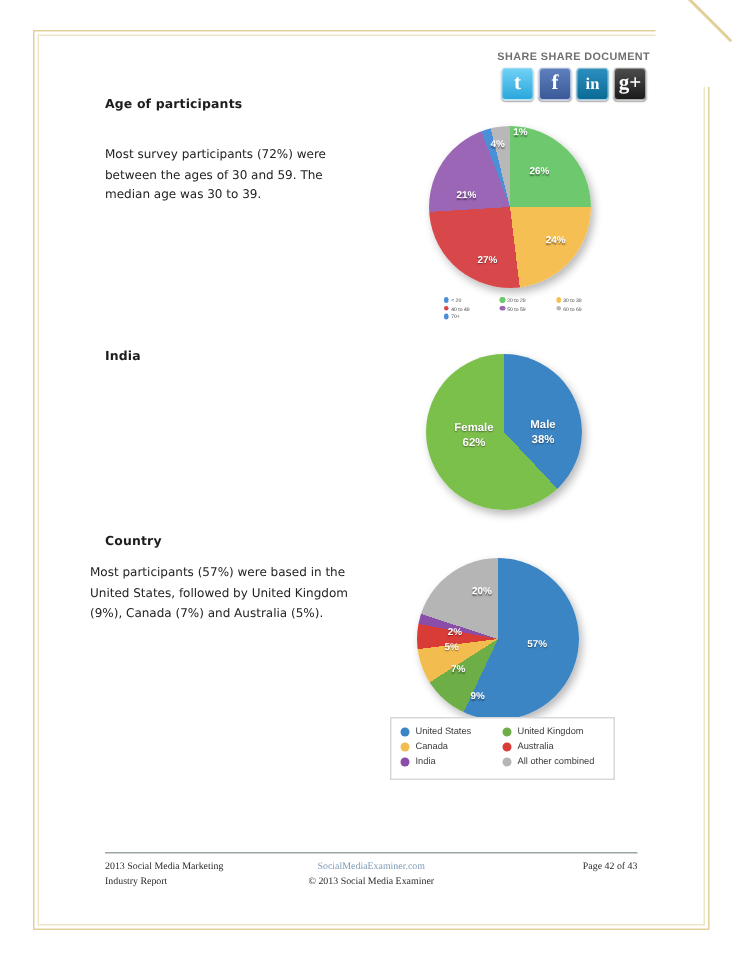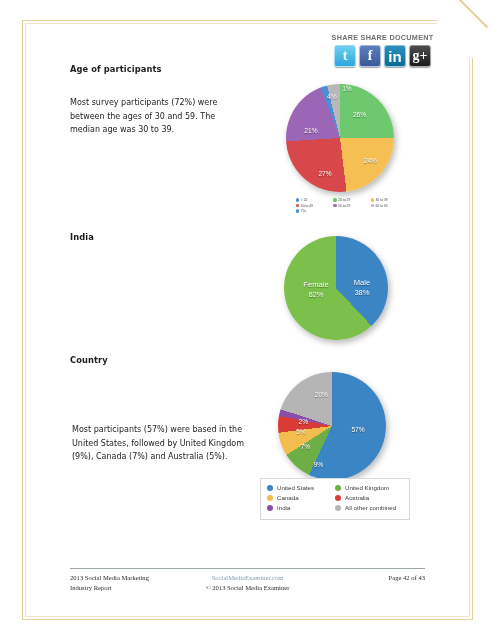--- a/index.html
+++ b/index.html
@@ -70,21 +70,21 @@
     display:flex; align-items:center; justify-content:center;
     color:#ffffff;
     font-weight:bold;
     font-family:"Liberation Serif", serif;
     font-size:14px;
     box-shadow:0 1px 1px rgba(0,0,0,0.35);
     border:1px solid rgba(255,255,255,0.55);
   }
   .sicon.tw { background:linear-gradient(#6fd0f3,#2ba7dd); }
   .sicon.fb { background:linear-gradient(#5d7fbd,#3b5998); }
-  .sicon.li { background:linear-gradient(#2c8fbe,#0a6a95); font-size:15px; font-family:Liberation Sans, sans-serif;text-align:right; }
+  .sicon.li { background:linear-gradient(#2c8fbe,#0a6a95); font-size:11px; font-family:Liberation Serif, serif;text-align:right; }
   .sicon.gp { background:linear-gradient(#4c4c4c,#1b1b1b); }
 
   
   .content { position:absolute; left:0; top:0; width:495px; height:640px; }
 
   .sect-title {
     position:absolute;
     font-size:8.3px;
     font-weight:bold;
     color:#1d1d1d;
@@ -95,21 +95,21 @@
   .sect-body {
     position:absolute;
     width:175px;
     font-size:8px;
     line-height:13.6px;
     color:#232323;
     font-family:"DejaVu Sans", sans-serif;
   }
 
   
-  .pie-wrap { position:absolute; }
+  .pie-wrap { position:absolute;font-weight:bold; }
   .pie {
     position:absolute;
     border-radius:50%;
     box-shadow:2px 3px 6px rgba(0,0,0,0.28);
   }
   .pie-lbl {
     position:absolute;
     color:#ffffff;
     font-size:6.6px;
     font-family:"Liberation Sans", sans-serif;
@@ -242,21 +242,21 @@
         <div>Female</div>
         <div>62%</div>
       </div>
       <div class="pie-lbl big" style="left:64px; top:44px; width:40px;text-align:center;">
         <div>Male</div>
         <div>38%</div>
       </div>
     </div>
 
     <div class="sect-title" style="left:70px; top:355px;">Country</div>
-    <div class="sect-body" style="left:72px; top:375px;margin-top:48px;">Most participants (57%) were based in the United States, followed by United Kingdom (9%), Canada (7%) and Australia (5%).</div>
+    <div class="sect-body" style="left:60px; top:375px;">Most participants (57%) were based in the United States, followed by United Kingdom (9%), Canada (7%) and Australia (5%).</div>
 
     <div class="pie-wrap" style="left:266px; top:370px; width:140px; height:110px;">
       <div class="pie" id="countryPie" style="left: 12px; top: 2px; width: 108px; height: 108px; background: conic-gradient(rgb(59, 133, 196) 0deg, rgb(59, 133, 196) 205.2deg, rgb(110, 174, 71) 205.2deg, rgb(110, 174, 71) 237.6deg, rgb(243, 188, 79) 237.6deg, rgb(243, 188, 79) 262.8deg, rgb(217, 59, 54) 262.8deg, rgb(217, 59, 54) 280.8deg, rgb(138, 78, 168) 280.8deg, rgb(138, 78, 168) 288deg, rgb(181, 181, 181) 288deg, rgb(181, 181, 181) 360deg);"></div>
       <div id="countryLabels">
           <div class="pie-lbl" style="left: 85.44px; top: 56px;">57%</div>
           <div class="pie-lbl" style="left: 47.64px; top: 90.56px;">9%</div>
           <div class="pie-lbl" style="left: 34.68px; top: 73.28px;">7%</div>
           <div class="pie-lbl" style="left: 30.36px; top: 58.16px;">5%</div>
           <div class="pie-lbl" style="left: 32.52px; top: 48.44px;">2%</div>
           <div class="pie-lbl" style="left: 48.72px; top: 21.44px;">20%</div>

